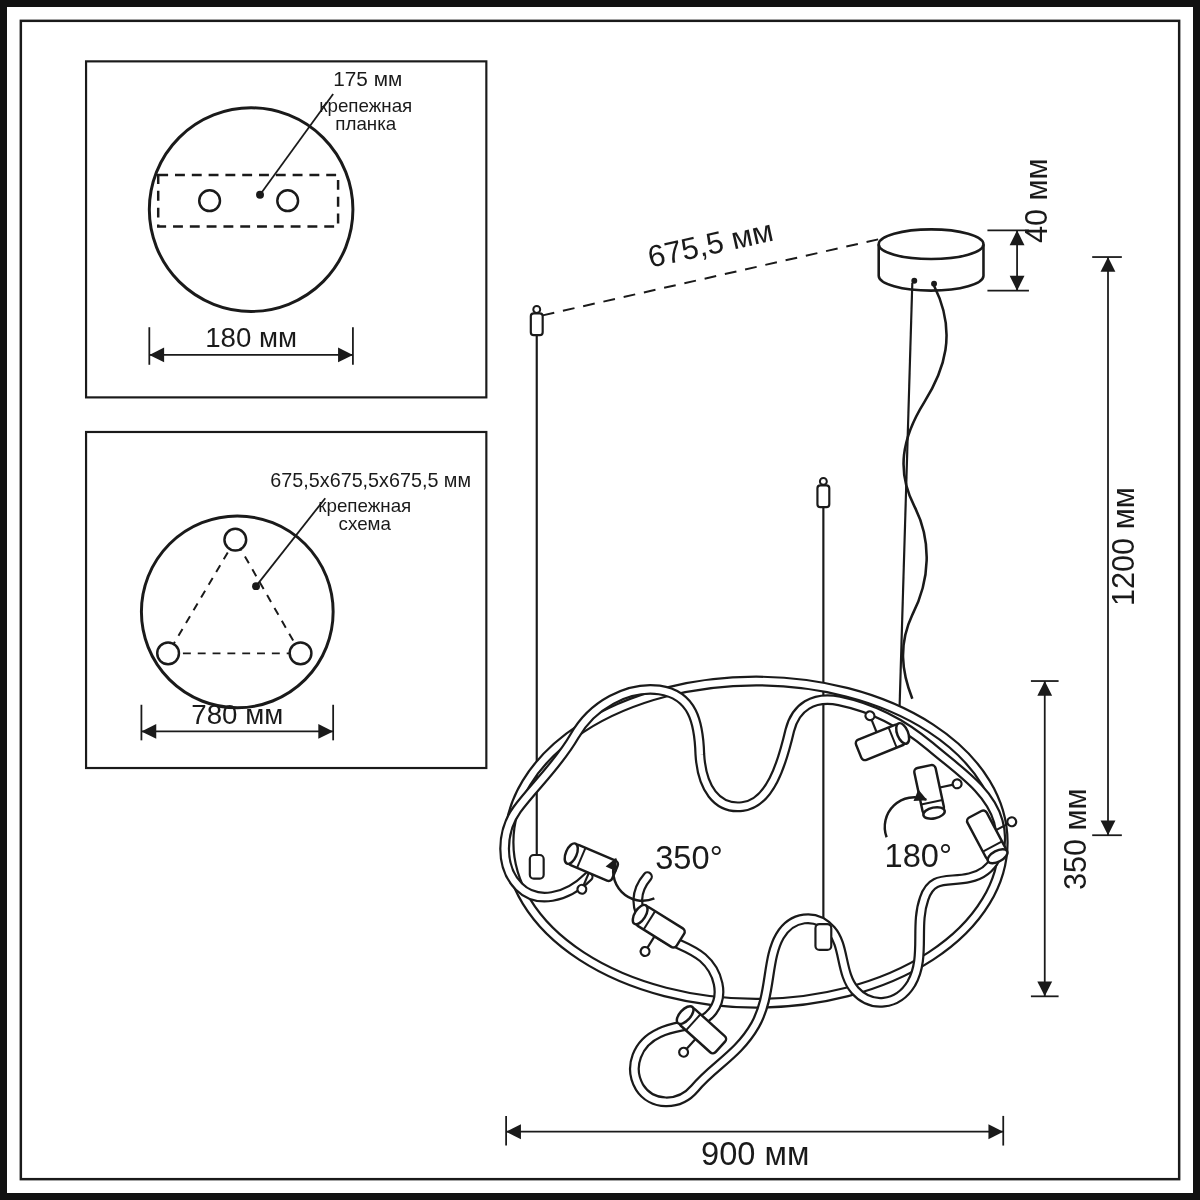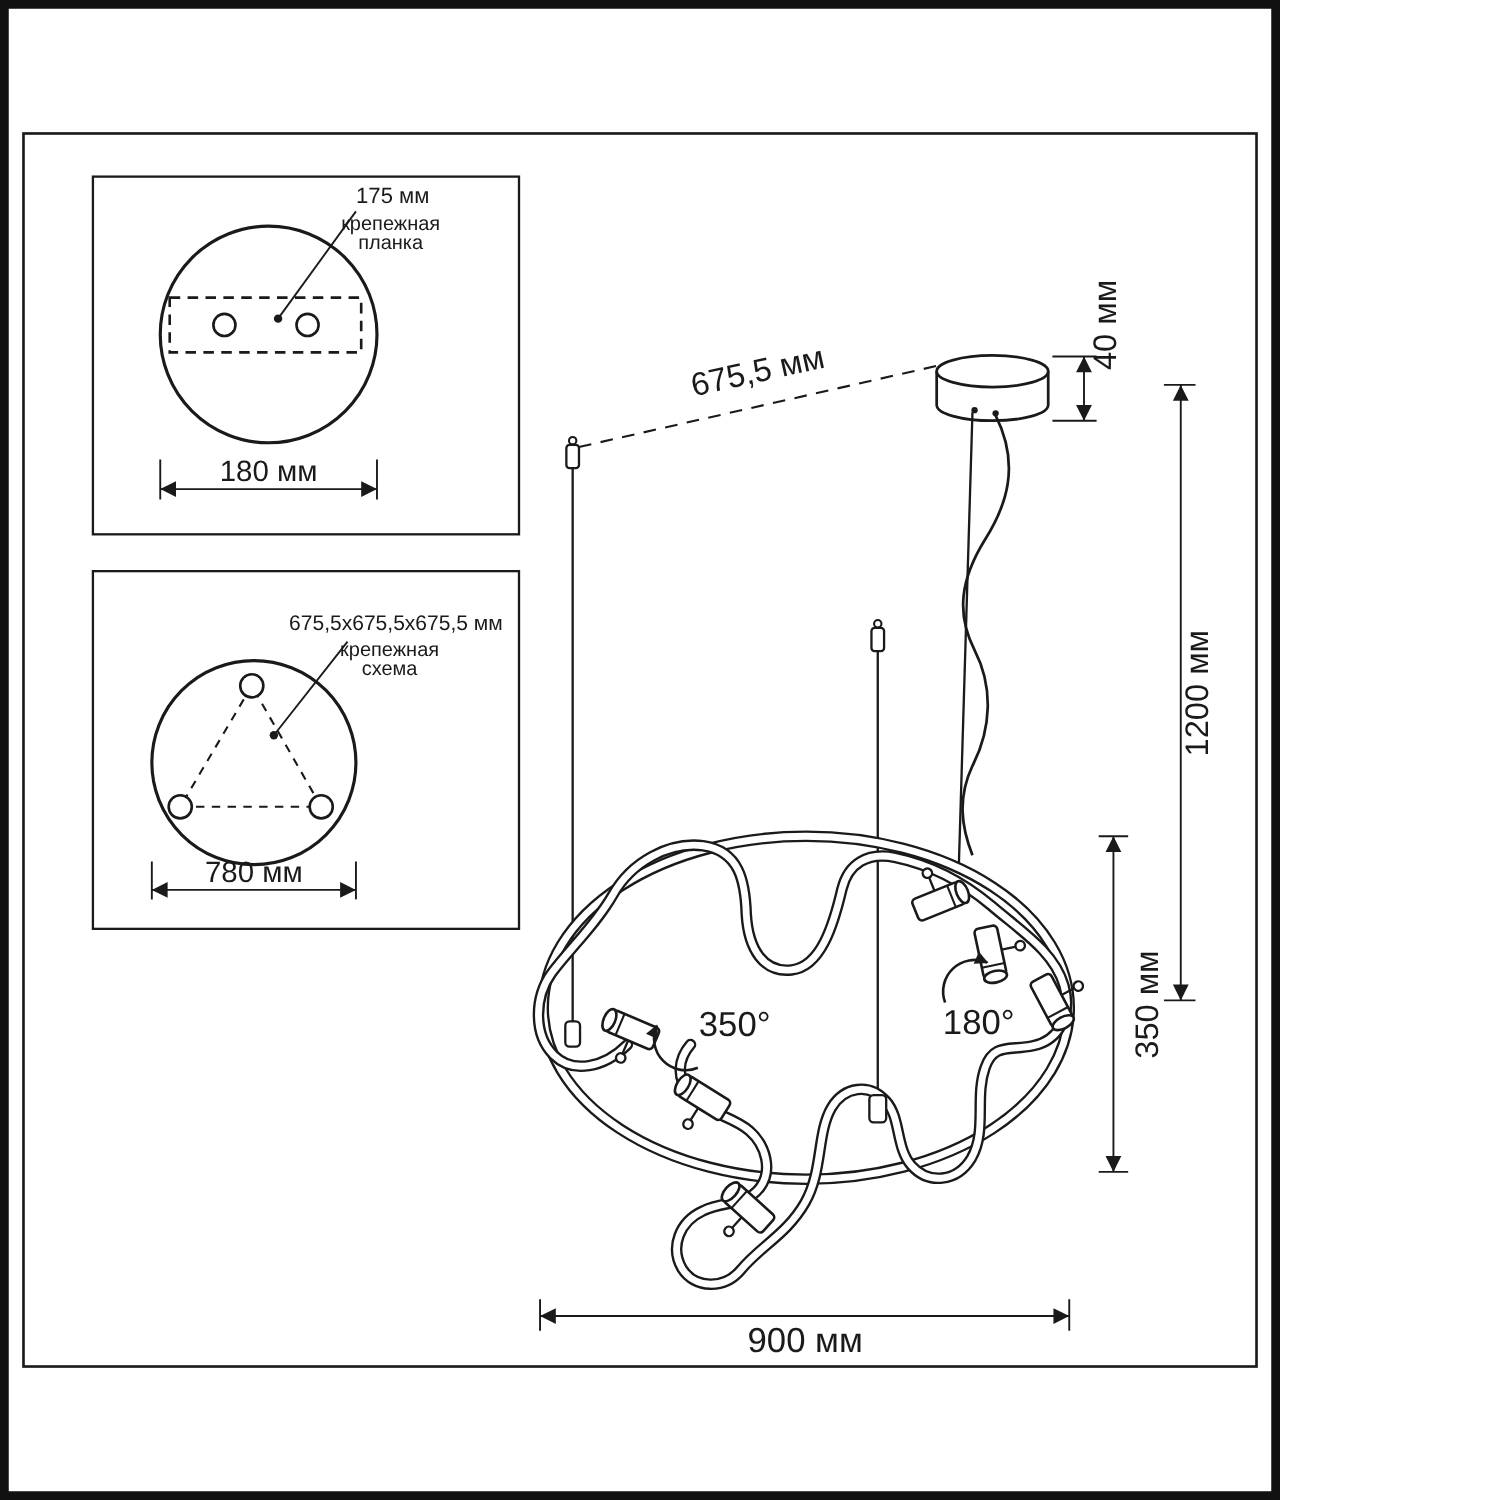--- a/index.html
+++ b/index.html
@@ -1,18 +1,18 @@
 <!DOCTYPE html>
 <html><head>
 <meta charset="utf-8">
 <style>
   html,body{margin:0;padding:0;background:#ffffff;}
   .page{
     position:relative;
-    width:1024px;height:1200px;
+    width:1200px;height:1200px;
     box-sizing:border-box;
     background:#ffffff;
     border:7px solid #111111;
   }
   .page svg{position:absolute;inset:0;width:100%;height:100%;display:block;}
   text{
     font-family:"Liberation Sans", sans-serif;
     fill:#1a1a1a;
   }
   .lbl-s{font-size:19px;}

